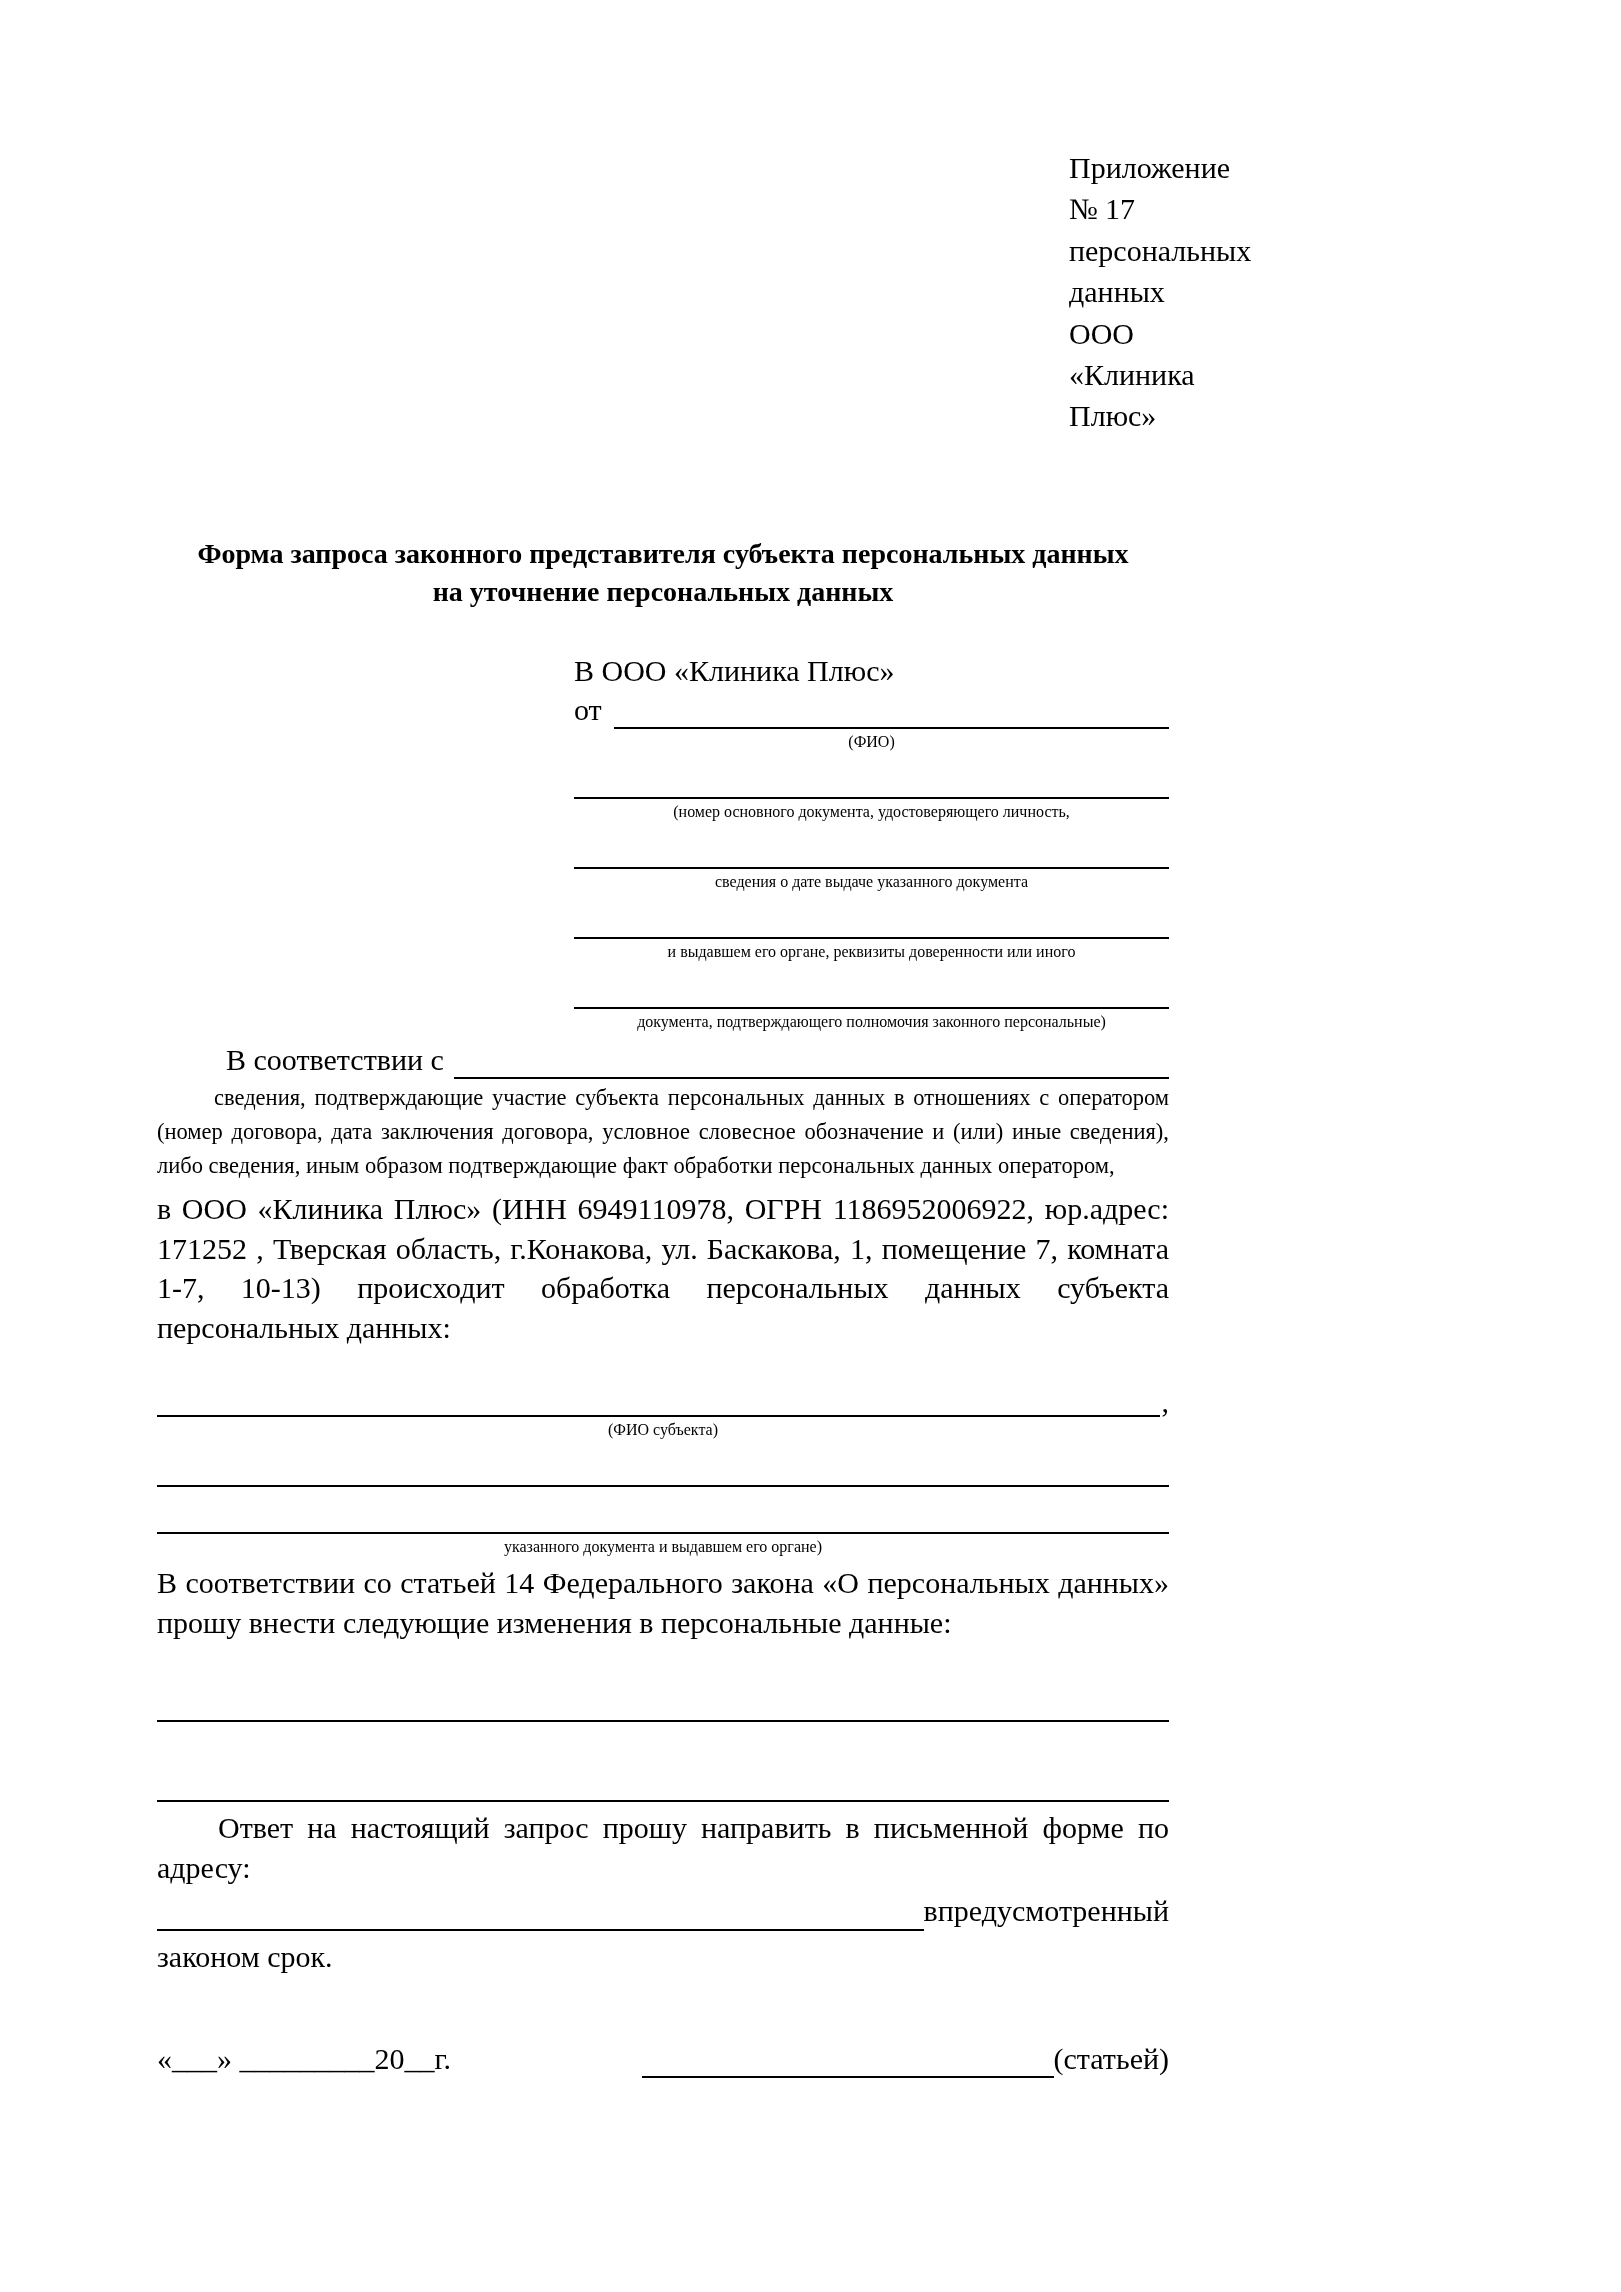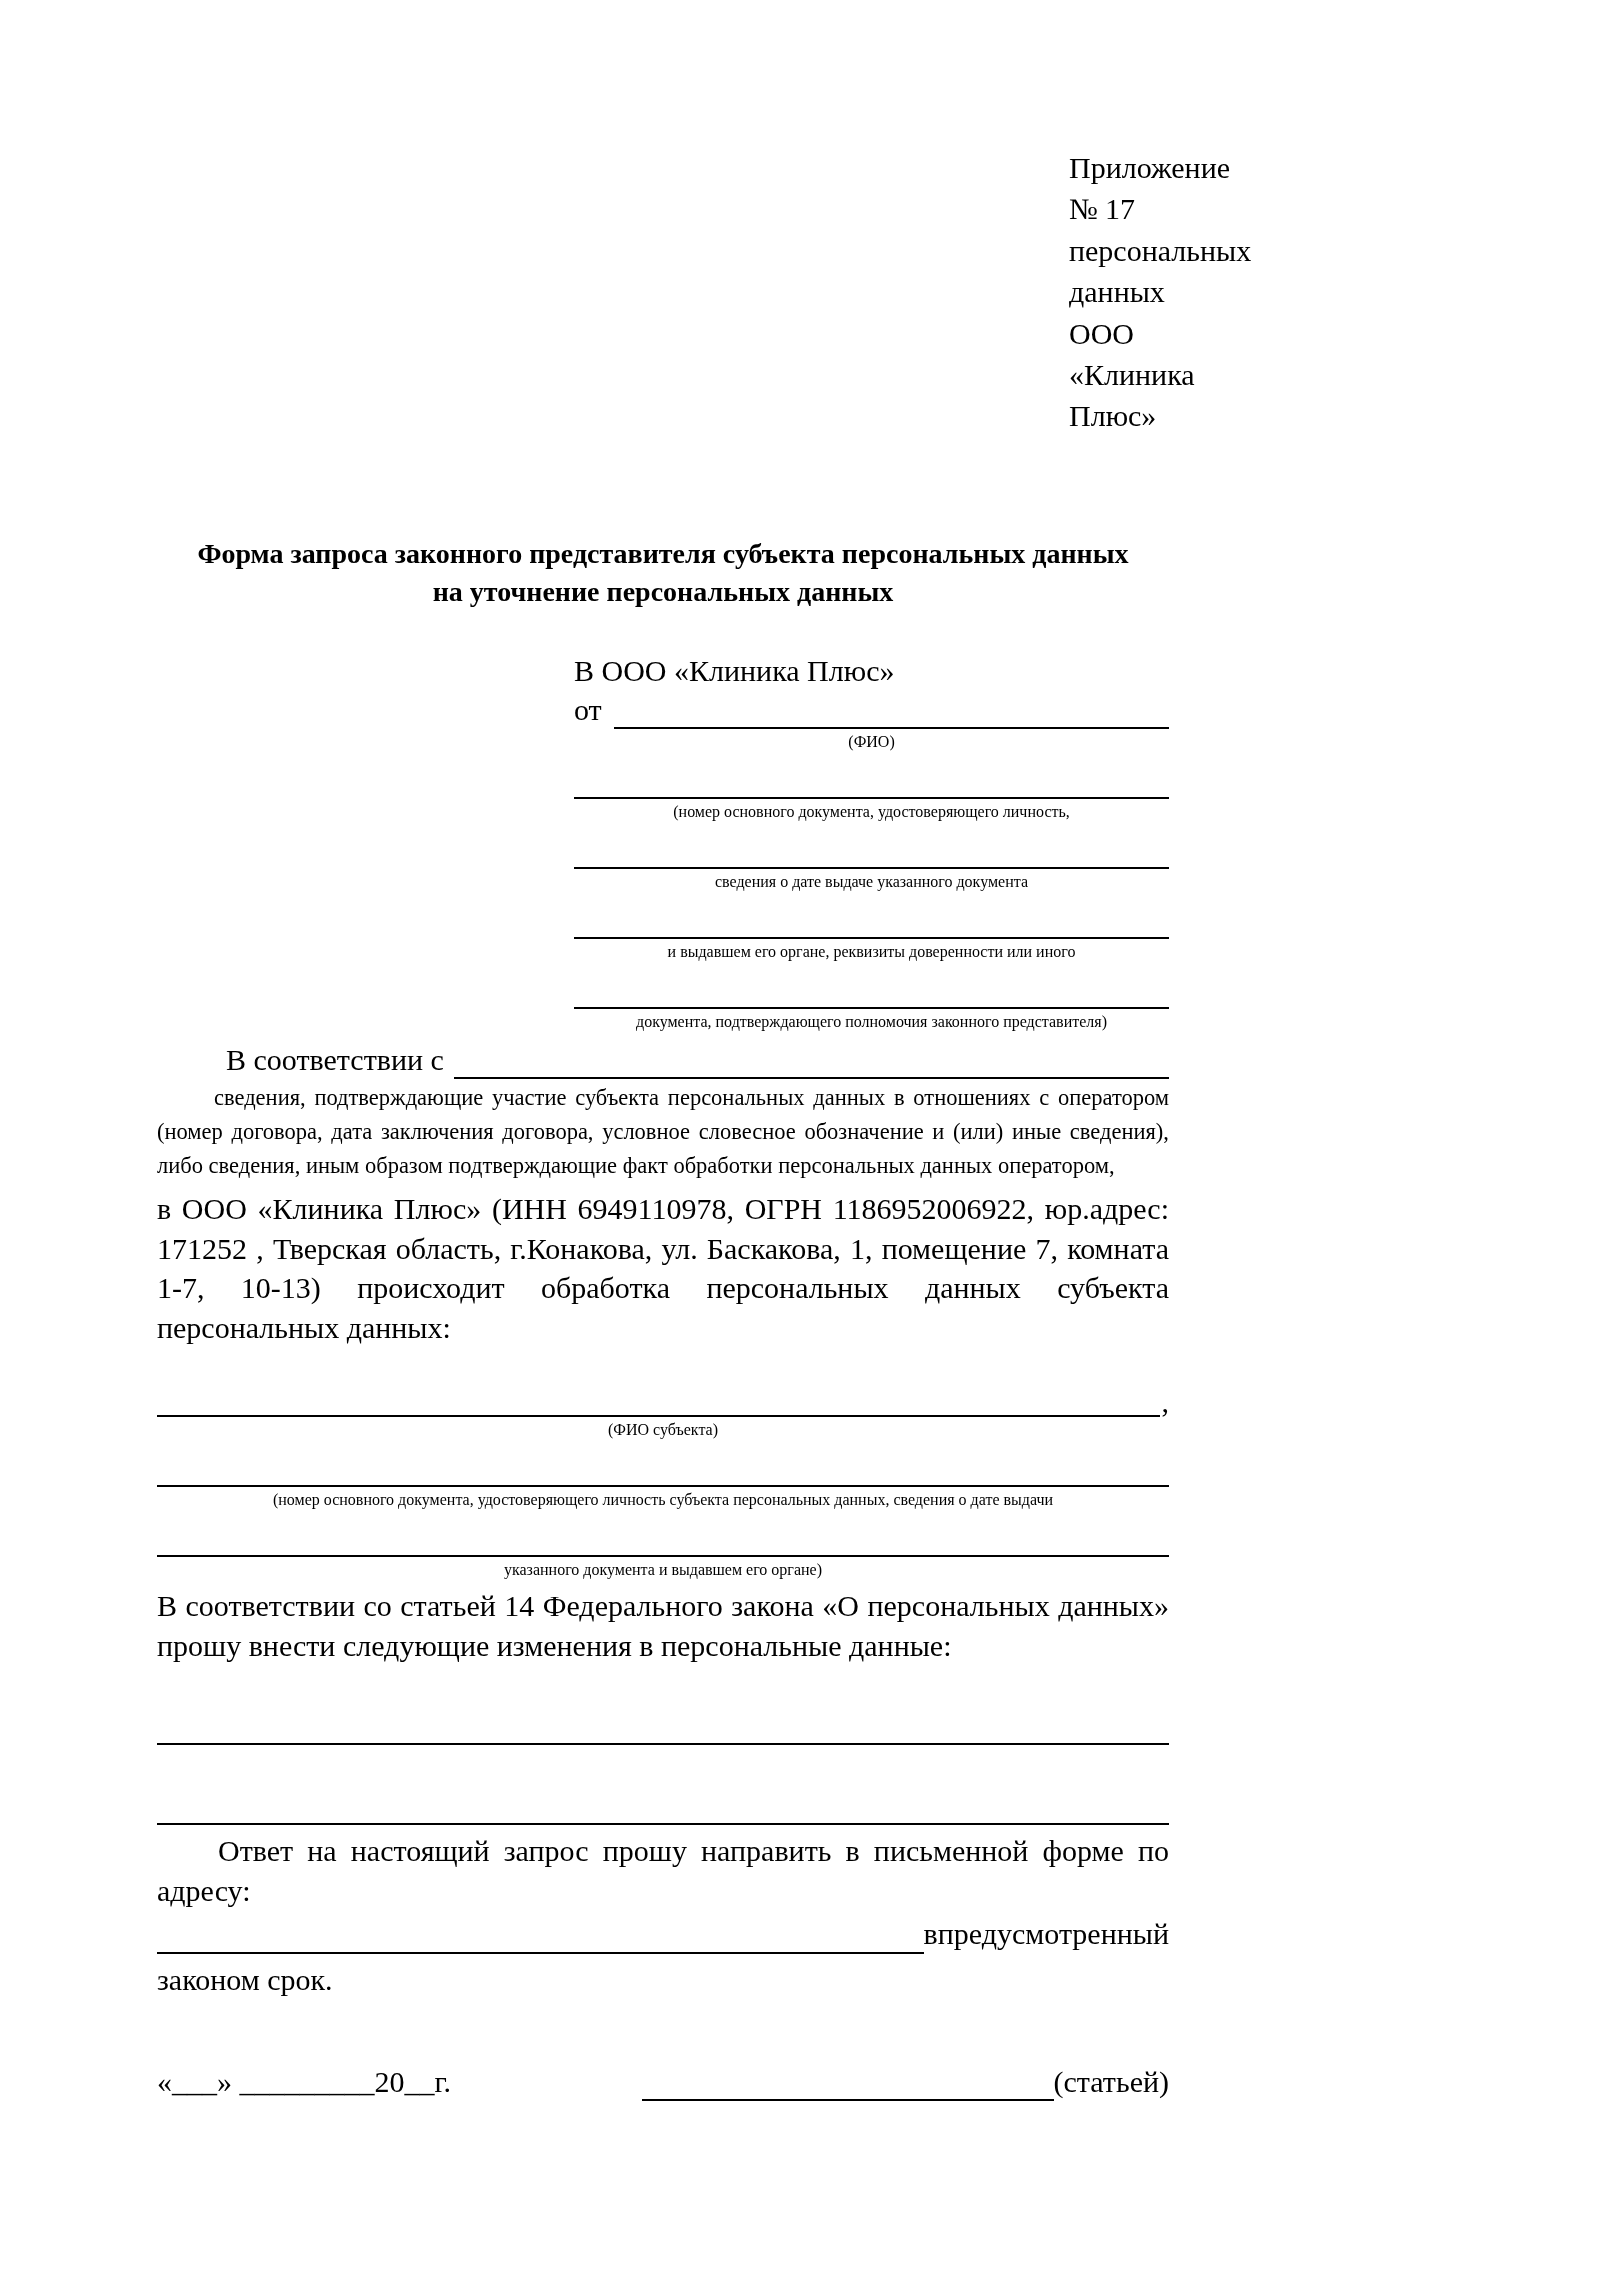--- a/index.html
+++ b/index.html
@@ -149,41 +149,40 @@
     <div class="addr-blank"></div>
     <div class="caption">(номер основного документа, удостоверяющего личность,</div>
 
     <div class="addr-blank"></div>
     <div class="caption">сведения о дате выдаче указанного документа</div>
 
     <div class="addr-blank"></div>
     <div class="caption">и выдавшем его органе, реквизиты доверенности или иного</div>
 
     <div class="addr-blank"></div>
-    <div class="caption">документа, подтверждающего полномочия законного представителя)</div>
+    <div class="caption">документа, подтверждающего полномочия законного персональные)</div>
   </div>
 
 
   <div class="flex-row intro-row">
     <span class="intro-prefix">В соответствии с</span>
     <span class="fill-line"></span>
   </div>
 
   <p class="footnote">сведения, подтверждающие участие субъекта персональных данных в отношениях с оператором (номер договора, дата заключения договора, условное словесное обозначение и (или) иные сведения), либо сведения, иным образом подтверждающие факт обработки персональных данных оператором,</p>
 
   <p class="bodyp">в ООО «Клиника Плюс» (ИНН 6949110978, ОГРН 1186952006922, юр.адрес: 171252 , Тверская область, г.Конакова, ул. Баскакова, 1, помещение 7, комната 1-7, 10-13) происходит обработка персональных данных субъекта персональных данных:</p>
 
   <div class="flex-row subject-row">
     <span class="fill-line"></span>
     <span class="comma">,</span>
   </div>
   <div class="caption">(ФИО субъекта)</div>
 
   <div class="full-blank"></div>
-  <div class="caption">(номер основного документа, удостоверяющего личность субъекта персональных данных, сведения о дате выдачи</div>
 
   <div class="full-blank"></div>
   <div class="caption">указанного документа и выдавшем его органе)</div>
 
   <p class="bodyp">В соответствии со статьей 14 Федерального закона «О персональных данных» прошу внести следующие изменения в персональные данные:</p>
 
   <div class="full-blank gap-lg"></div>
   <div class="full-blank gap-lg"></div>
 
   <p class="bodyp indented">Ответ на настоящий запрос прошу направить в письменной форме по адресу:</p>

